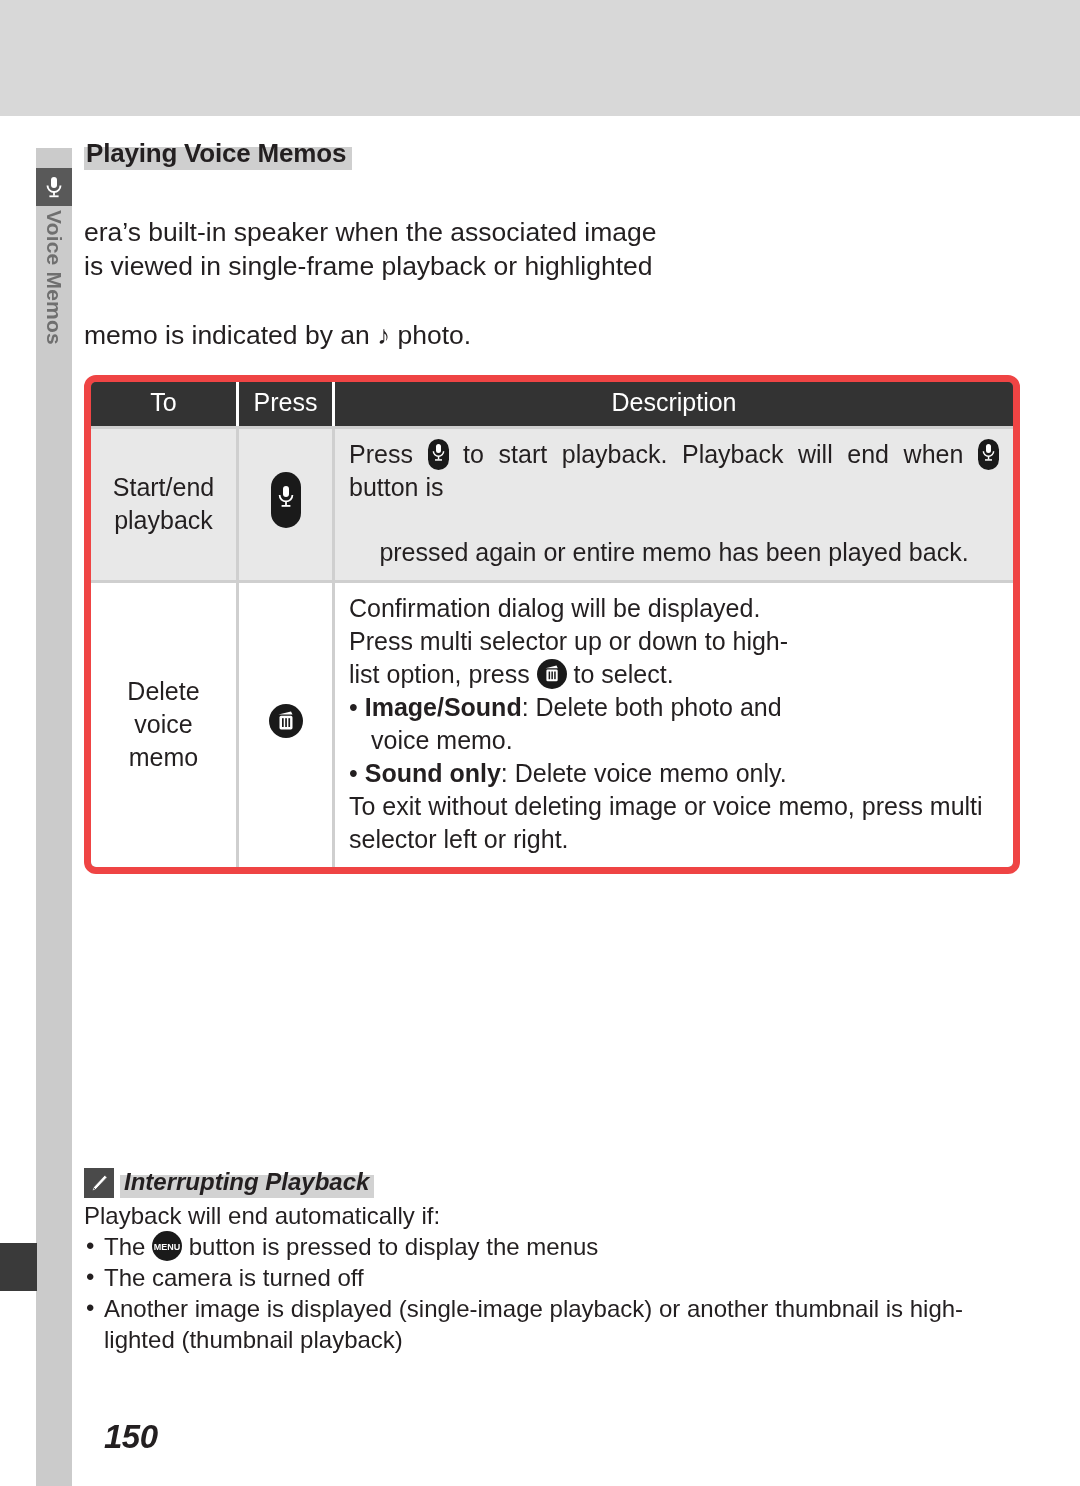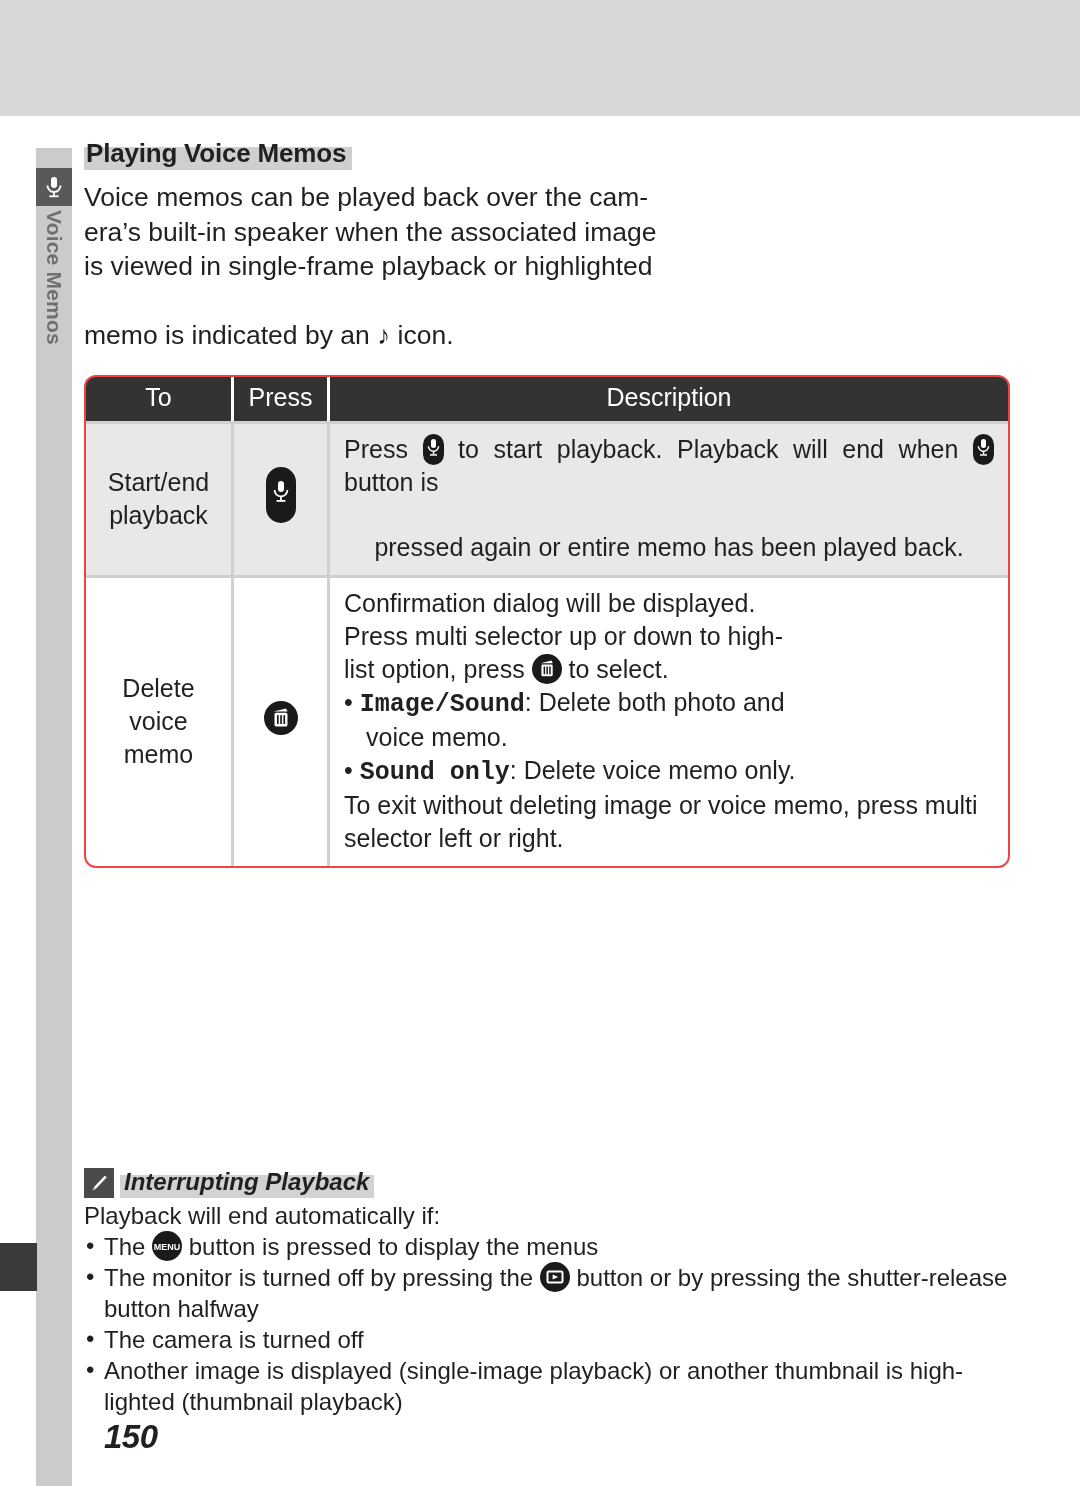--- a/index.html
+++ b/index.html
@@ -95,21 +95,21 @@
     margin: 4px 0 0 0;
     width: 610px;
   }
   .intro .lastline { text-align: left; }
   .note-glyph { font-size: 26px; }
 
   
   .tbl-wrap {
     margin-top: 22px;
     width: 922px;
-    border: 2px solid #ef4444;
+    border: 7px solid #ef4444;
     border-radius: 12px;
     overflow: hidden;
     background: #737373;
   }
   table.memo-table {
     border-collapse: separate;
     border-spacing: 0;
     width: 100%;
     table-layout: fixed;
   }
@@ -135,21 +135,21 @@
   table.memo-table td:last-child { border-right: none; }
 
   tr.row-a td { background: #e8e8e8; }
   tr.row-b td { background: #ffffff; }
 
   .col-to  { text-align: center; padding: 8px 6px; }
   .col-press { text-align: center; padding: 8px 6px; }
   .col-desc { text-align: justify; padding: 9px 14px 11px 14px; }
   .col-desc .lastline { text-align: center; margin-top: 32px; }
   .bullet-line { text-align: left; }
-  .bullet-line b { font-weight: bold; font-family: Liberation Mono, monospace; }
+  .bullet-line b { font-weight: bold; }
 
   
   .ico {
     display: inline-block;
     vertical-align: -5px;
   }
   .ico-mic-pill {
     width: 21px; height: 31px;
     background: #1a1a1a;
     border-radius: 11px;
@@ -271,28 +271,28 @@
   <span>Voice Memos</span>
 </div>
 
 <div class="edge-marker"></div>
 
 <div class="content">
 
   <h1 class="page-heading">Playing Voice Memos</h1>
 
   <p class="intro">
-    <span>Voice memos can be played back over the cam-</span><br>
+    <br>
     <span>era’s built-in speaker when the associated image</span><br>
     <span>is viewed in single-frame playback or highlighted</span><br>
     <br>
     <span class="lastline">
       <span>memo is indicated by an</span>
       <span class="note-glyph">♪</span>
-      <span>icon.</span>
+      <span>photo.</span>
     </span>
   </p>
 
   
   <div class="tbl-wrap">
     <table class="memo-table">
       <colgroup>
         <col style="width:148px">
         <col style="width:96px">
         <col>
@@ -414,31 +414,20 @@
     <li class="nojust">
       <span>The</span>
       <span class="ico ico-circle">
         <svg width="30" height="30" viewBox="0 0 30 30" aria-hidden="true">
           <text x="15" y="19" font-family="Liberation Sans, sans-serif" font-size="9" font-weight="bold" fill="#ffffff" text-anchor="middle">MENU</text>
         </svg>
       </span>
       <span>button is pressed to display the menus</span>
     </li>
 
-    <li>
-      <span>The monitor is turned off by pressing the</span>
-      <span class="ico ico-circle">
-        <svg width="30" height="30" viewBox="0 0 30 30" aria-hidden="true">
-          <rect x="7.5" y="9.5" width="15" height="11" rx="1.2" fill="none" stroke="#ffffff" stroke-width="2"></rect>
-          <path d="M12.6 12.6 L18.2 15 L12.6 17.4 Z" fill="#ffffff"></path>
-        </svg>
-      </span>
-      <span>button or by pressing the shutter-release</span>
-      <span class="lastline" style="display:block">button halfway</span>
-    </li>
 
     <li class="nojust">
       <span>The camera is turned off</span>
     </li>
 
     <li>
       <span>Another  image  is  displayed  (single-image  playback)  or  another  thumbnail  is  high-</span>
       <span class="lastline" style="display:block">lighted (thumbnail playback)</span>
     </li>
 

